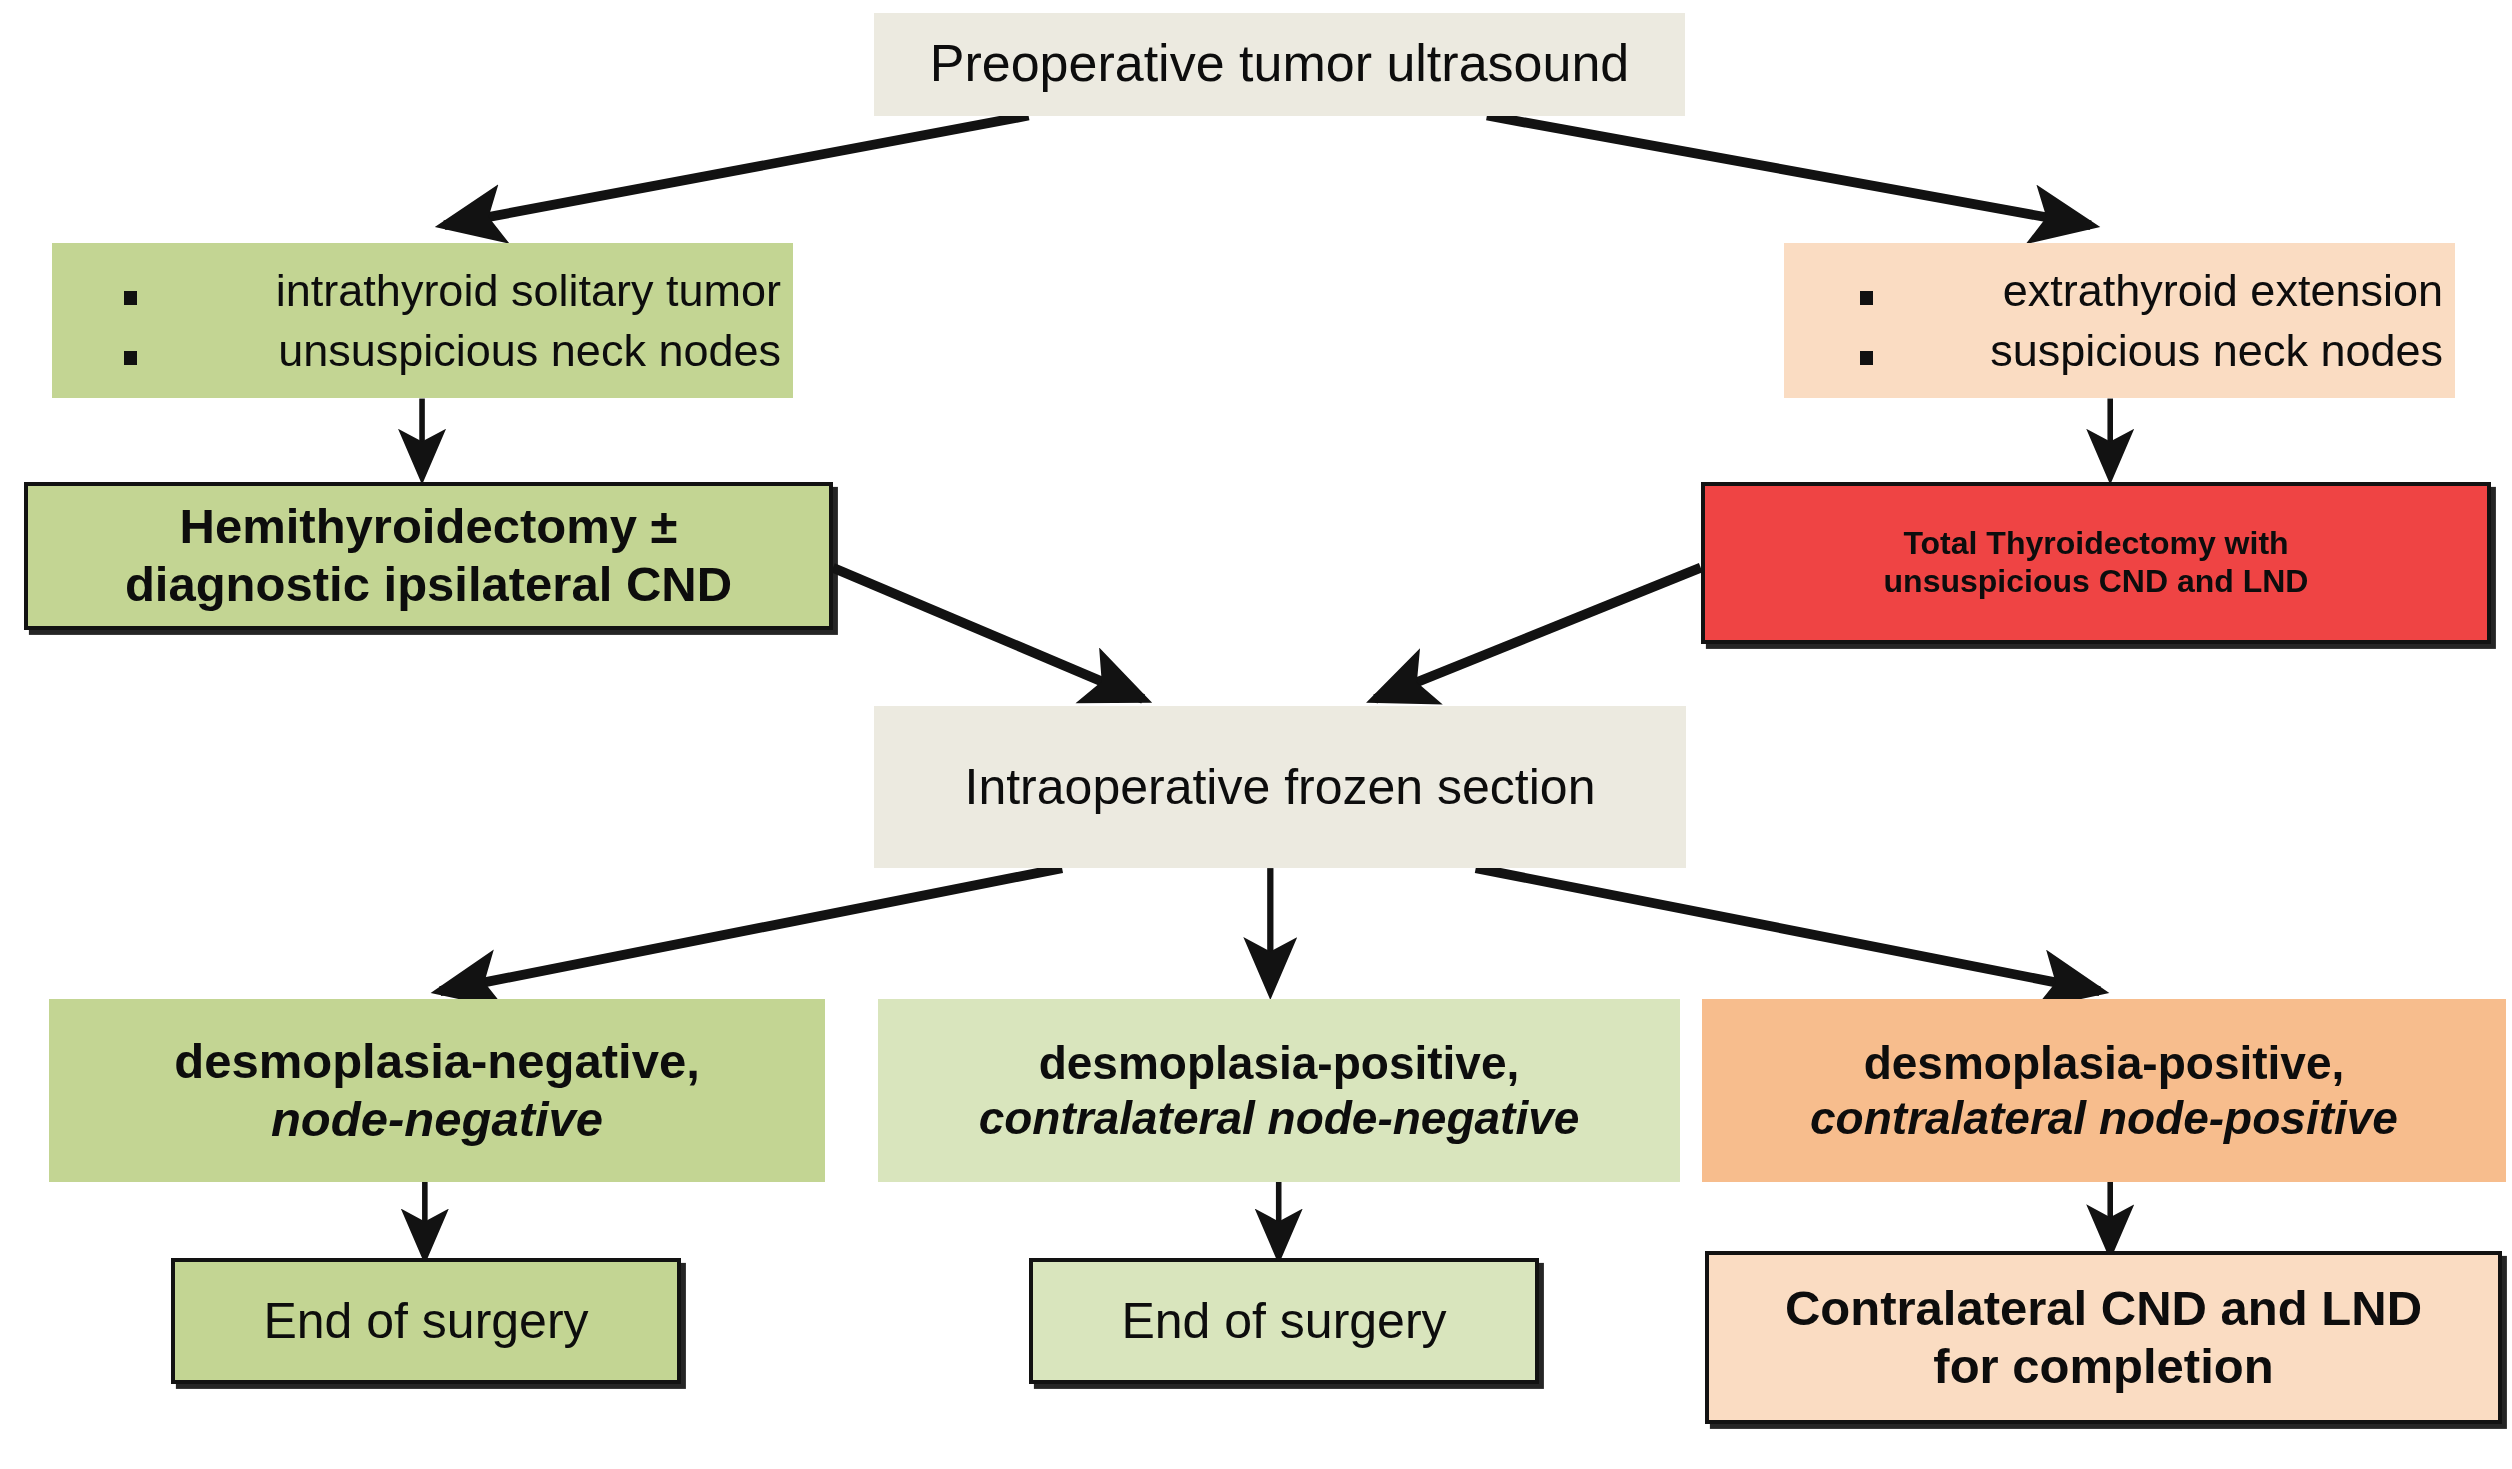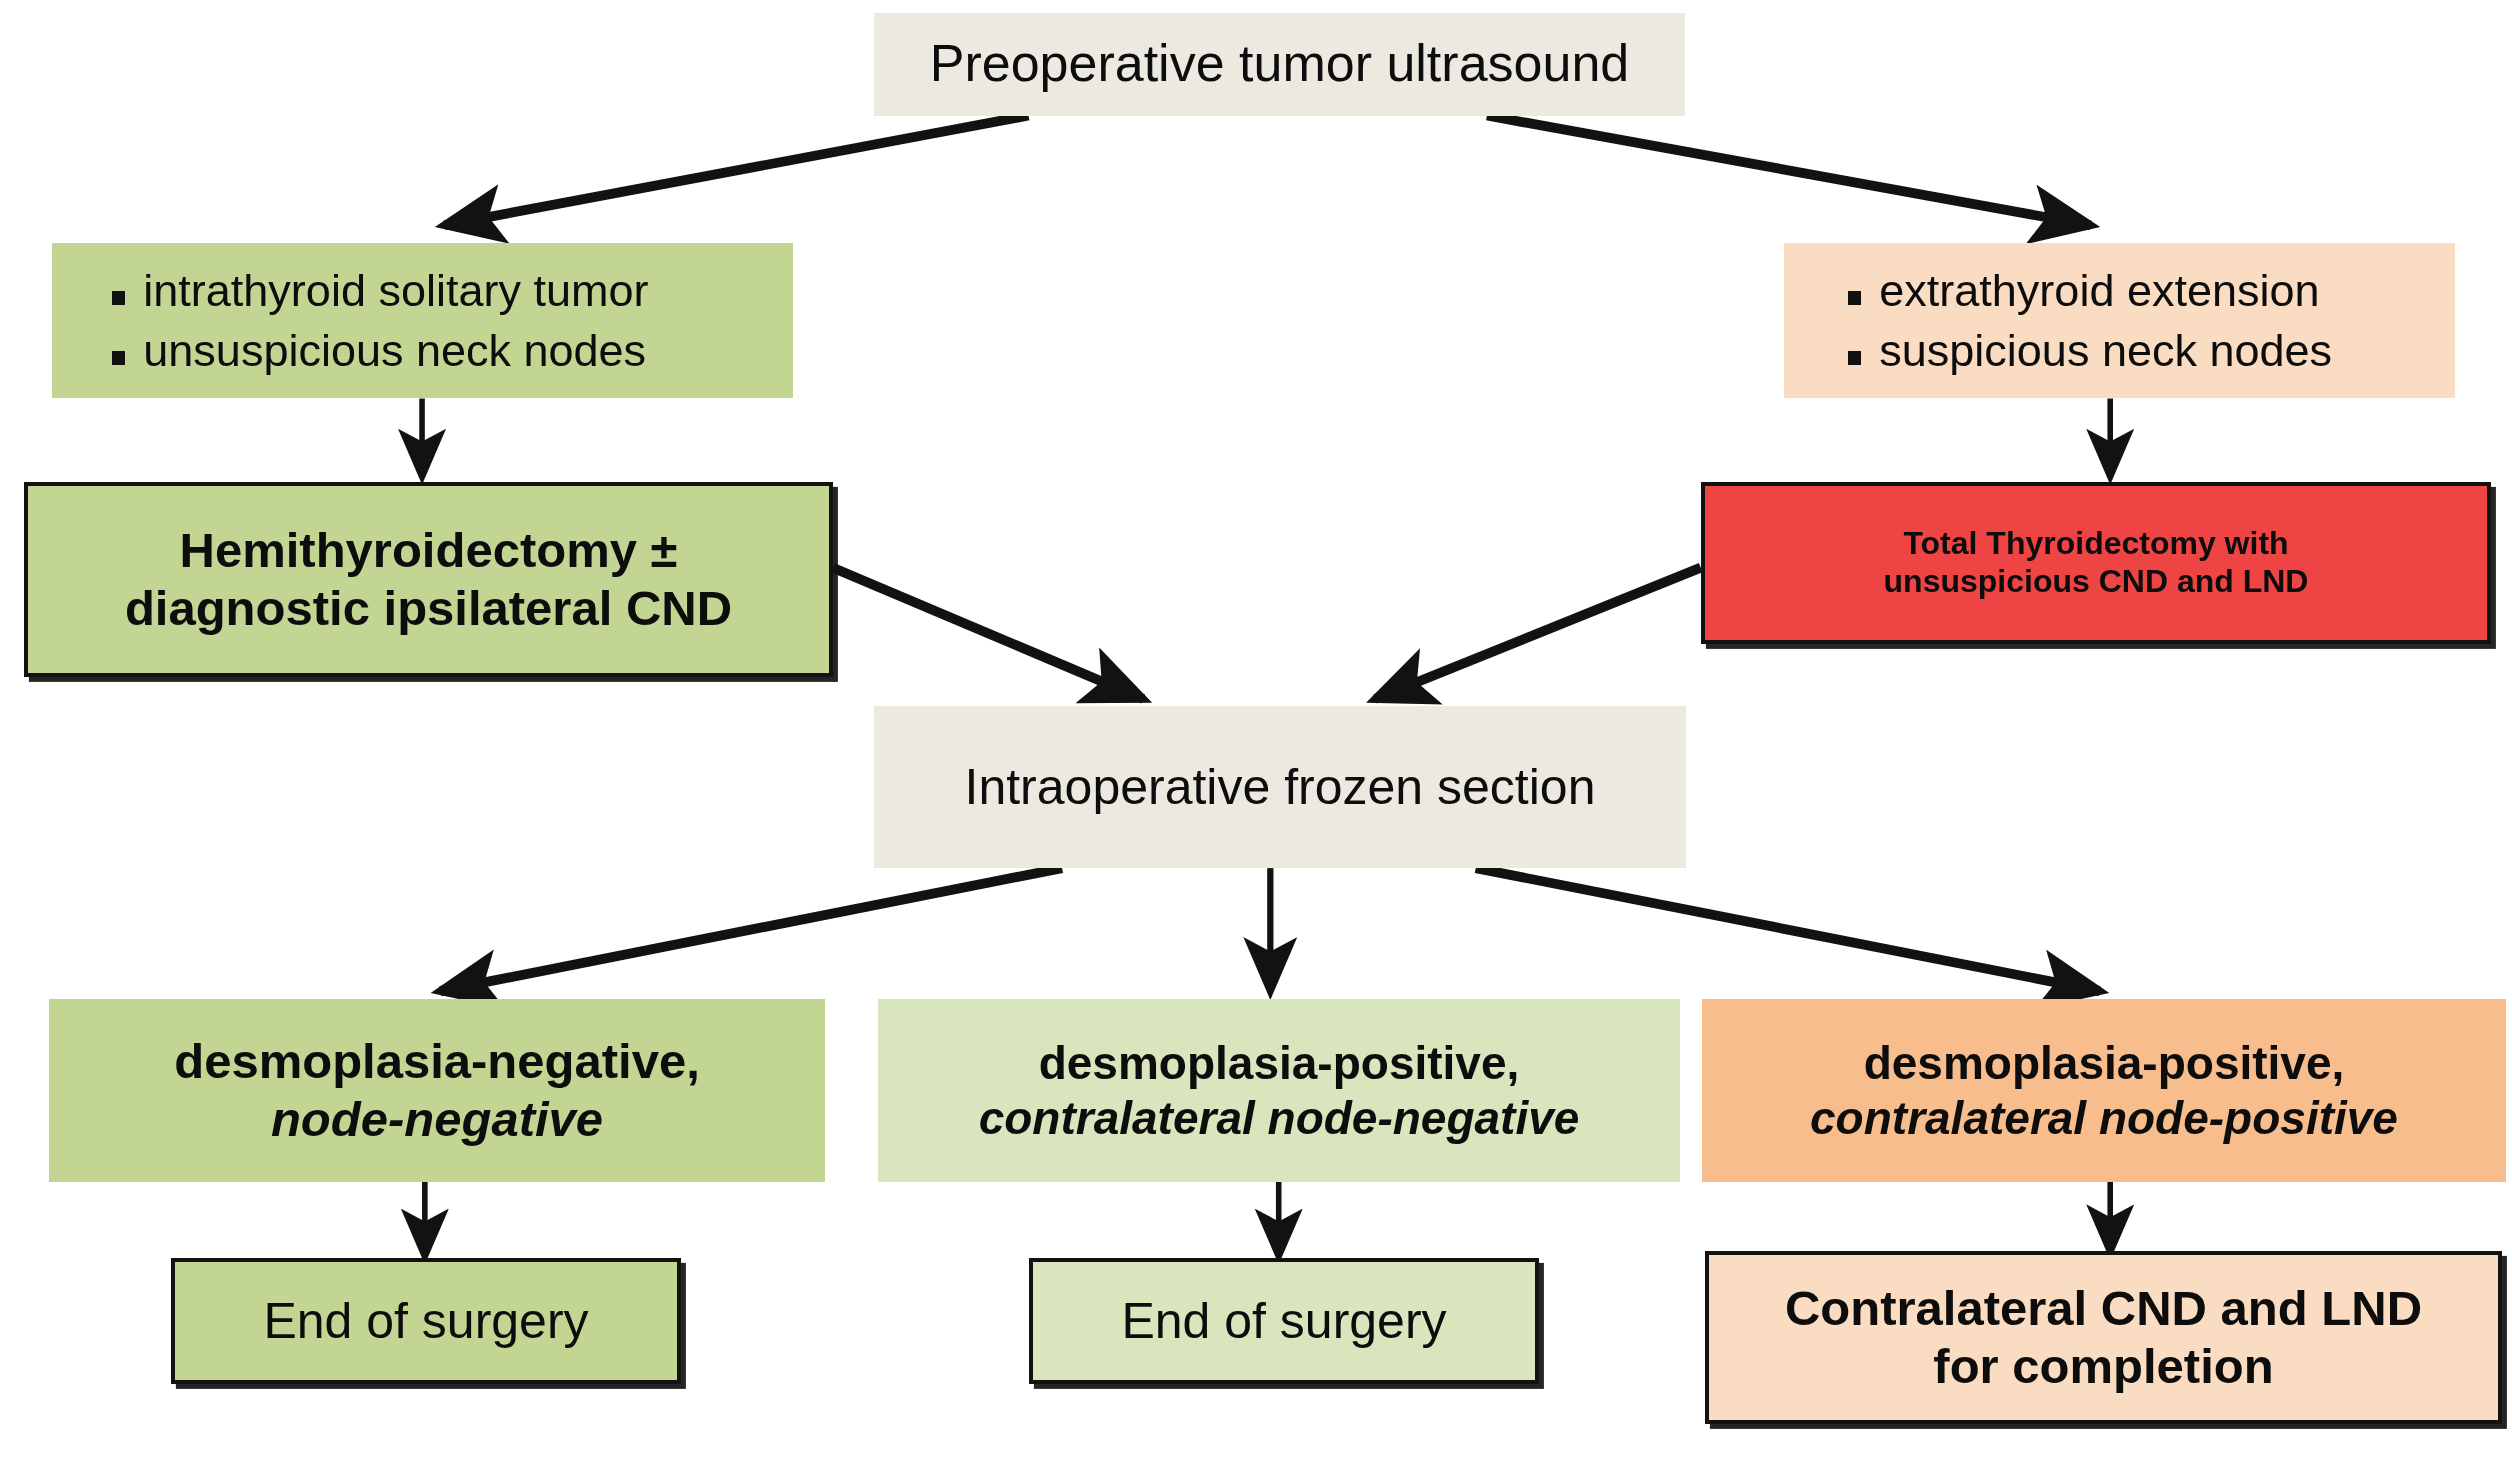--- a/index.html
+++ b/index.html
@@ -37,22 +37,23 @@
     display: block;
     text-align: left;
     width: 100%;
     padding-left: 60px;
     box-sizing: border-box;
   }
   .bullet-row {
     display: flex;
     align-items: baseline;
     gap: 18px;
-    margin: 7px 0;
+    margin: 7px 12px;
     white-space: nowrap;
+    justify-content: space-between;
   }
   .sq {
     display: inline-block;
     width: 13.3px;
     height: 13.3px;
     background: #111111;
     flex: none;
     position: relative;
     top: -1.4px;
   }
@@ -130,21 +131,21 @@
         <span class="sq"></span>
         <span>extrathyroid extension</span>
       </div>
       <div class="bullet-row">
         <span class="sq"></span>
         <span>suspicious neck nodes</span>
       </div>
     </div>
   </div>
 
-  <div class="node framed" style="left:24px; top:482px; width:809px; height:195px; background:#c3d593; font-size:49px;">
+  <div class="node framed" style="left:24px; top:482px; width:809px; height:148px; background:#c3d593; font-size:49px;">
     <span class="ln b">Hemithyroidectomy ±</span>
     <span class="ln b">diagnostic ipsilateral CND</span>
   </div>
 
   <div class="node framed" style="left:1701px; top:482px; width:790px; height:162px; background:#ef4444; font-size:32px;">
     <span class="ln b">Total Thyroidectomy with</span>
     <span class="ln b">unsuspicious CND and  LND</span>
   </div>
 
   <div class="node plain" style="left:874px; top:706px; width:812px; height:162px; background:#eceae0; font-size:50px;">

